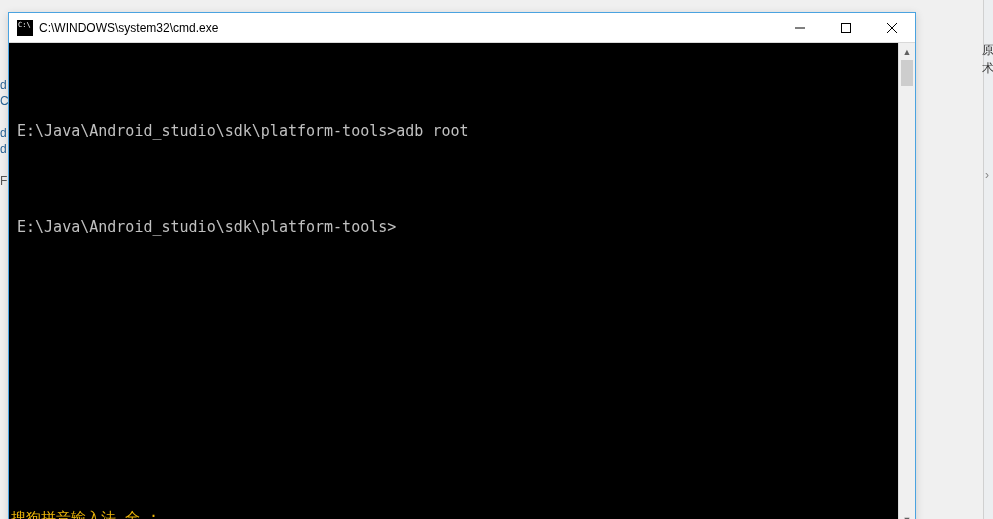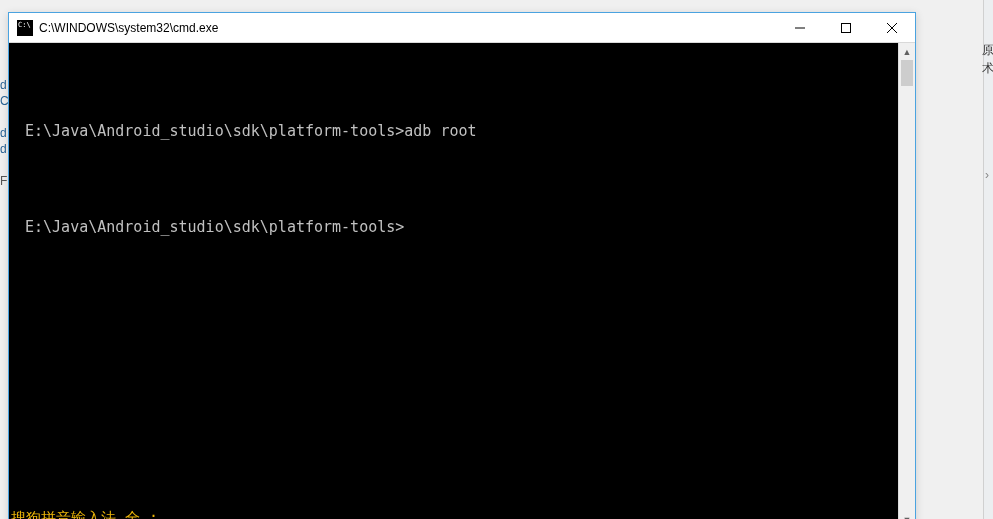--- a/index.html
+++ b/index.html
@@ -109,21 +109,20 @@
   font-family: "NSimSun", "SimSun", "Consolas", monospace;
   font-size: 15px;
   line-height: 16px;
   padding: 0;
   overflow: hidden;
   position: relative;
   white-space: pre;
 }
 .terminal .line {
   padding: 0 8px;
-  margin-left: 8px;
 }
 .terminal .blank { height: 16px; }
 .terminal .ime {
   position: absolute;
   left: 2px;
   bottom: 2px;
   color: #eab308;
 }
 .vscroll {
   width: 17px;

